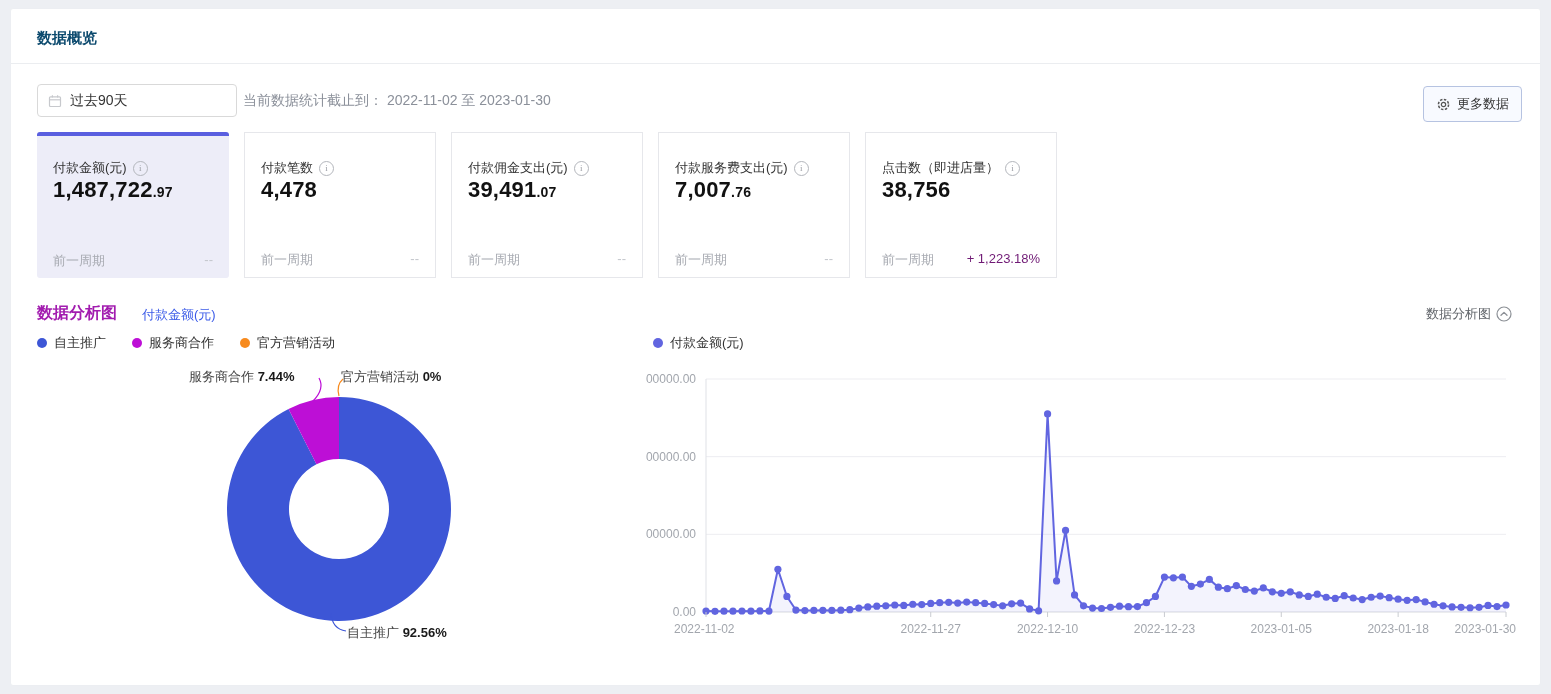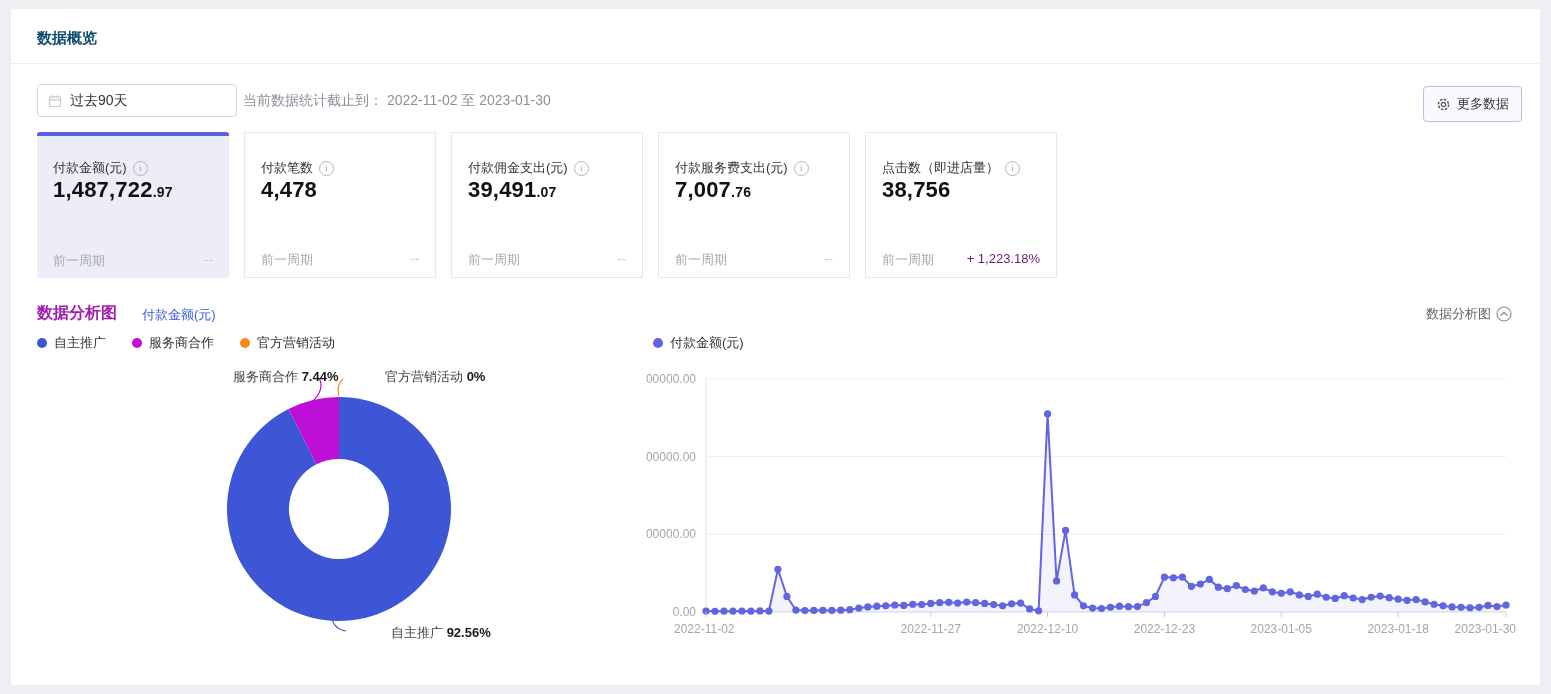--- a/index.html
+++ b/index.html
@@ -33,21 +33,21 @@
 
   .legend{position:absolute;top:325px;display:flex;gap:26px;font-size:13px;color:#333;}
   .legend.left{left:26px;}
   .legend.right{left:642px;}
   .legend .item{display:flex;align-items:center;gap:7px;cursor:pointer;}
   .dot{width:10px;height:10px;border-radius:50%;display:inline-block;}
 
   
   .pie-wrap{position:absolute;left:26px;top:347px;width:600px;height:310px;}
   .pie-wrap svg{position:absolute;left:0;top:0;}
-  .pie-label{position:absolute;font-size:13px;color:#444;white-space:nowrap;margin-left:44px;}
+  .pie-label{position:absolute;font-size:13px;color:#444;white-space:nowrap;}
   .pie-label b{color:#1a1a1a;}
   .pl-sp{left:152px;top:12px;}
   .pl-official{left:304px;top:12px;}
   .pl-self{left:310px;top:268px;}
 
   
   .line-wrap{position:absolute;left:635px;top:350px;width:890px;height:305px;}
 </style>
 </head>
 <body>

